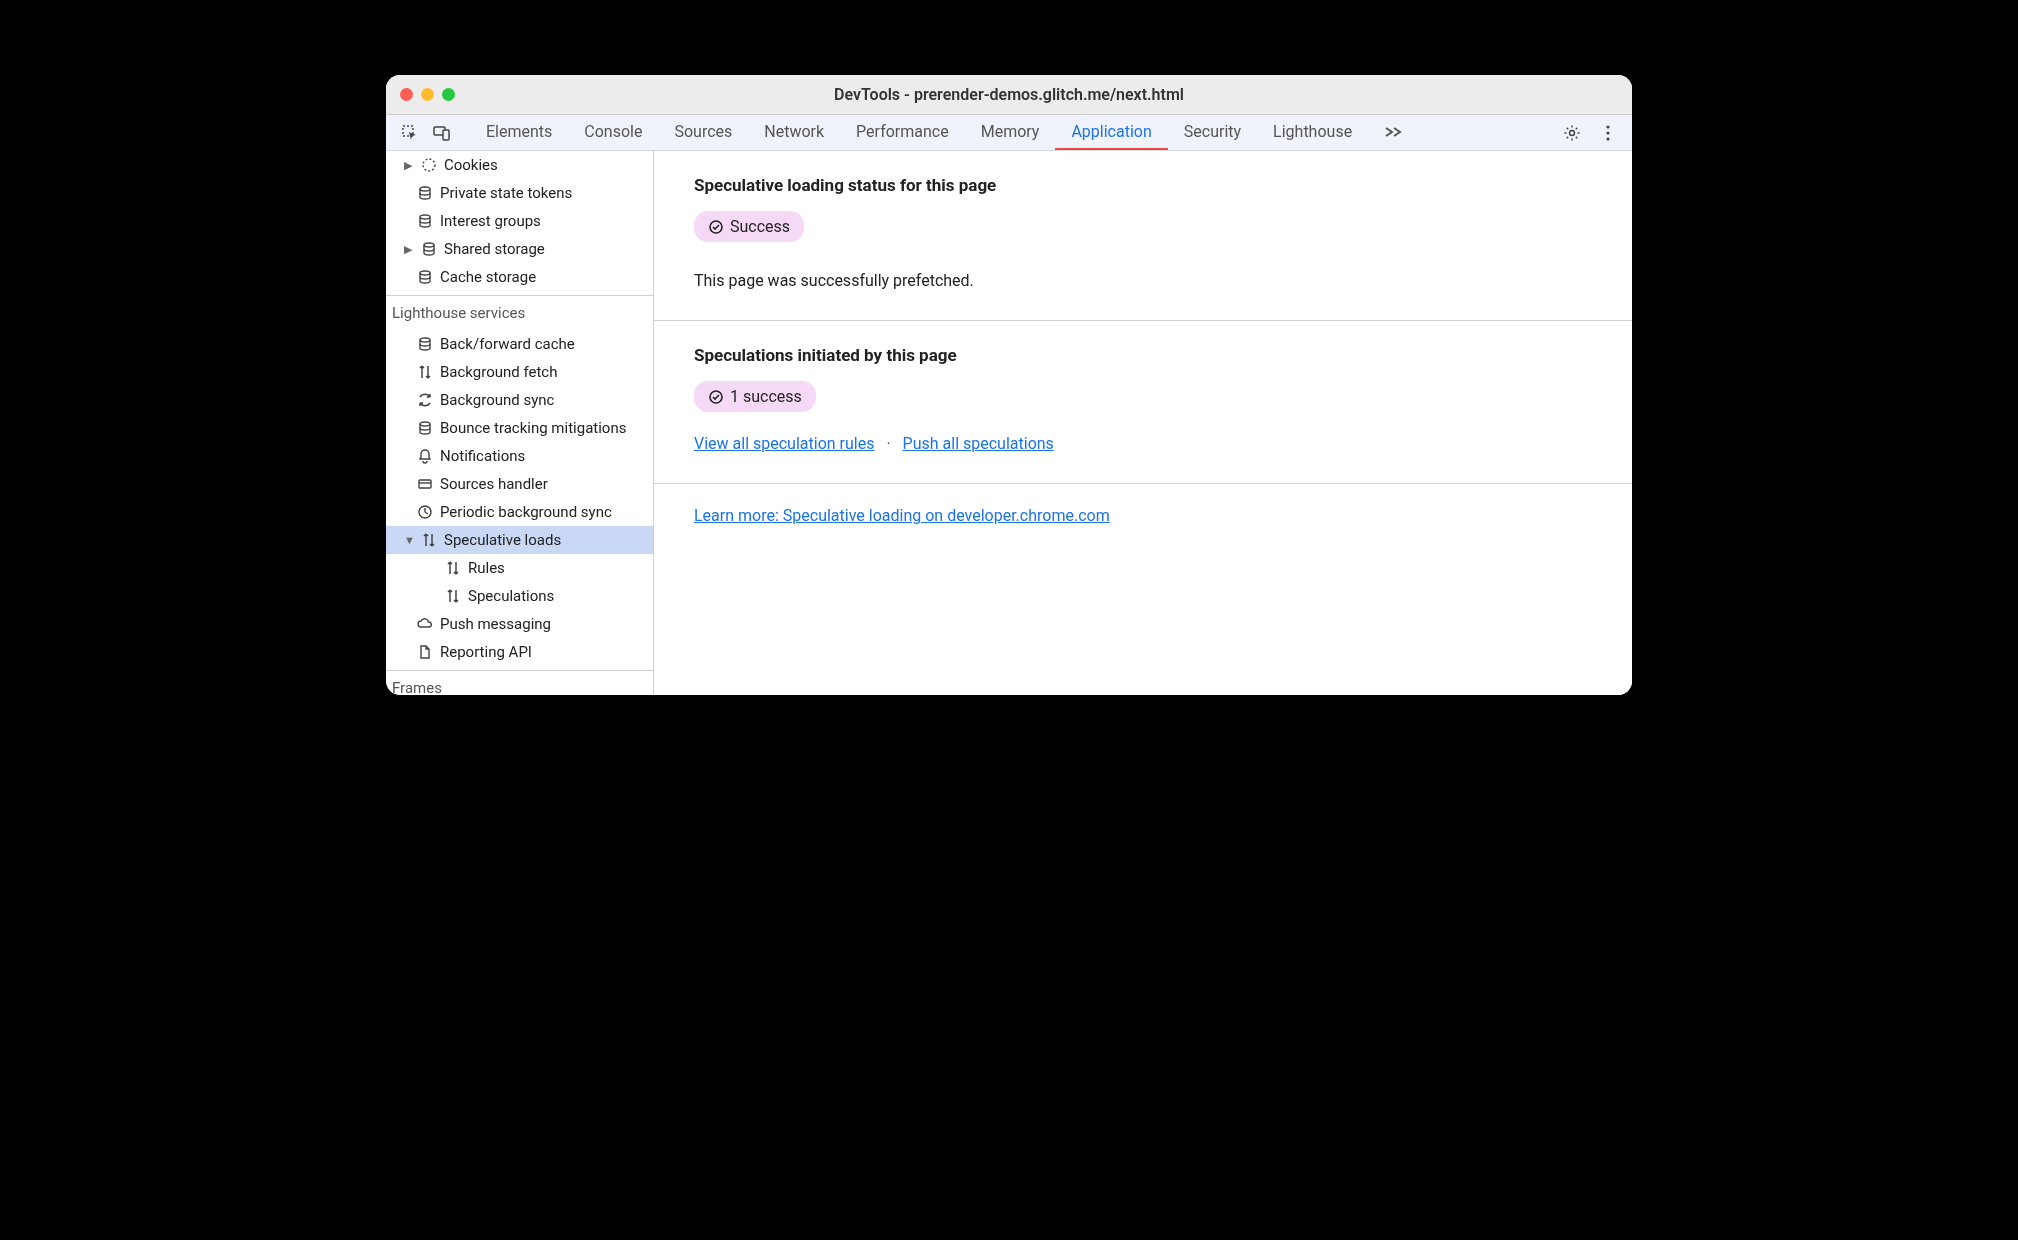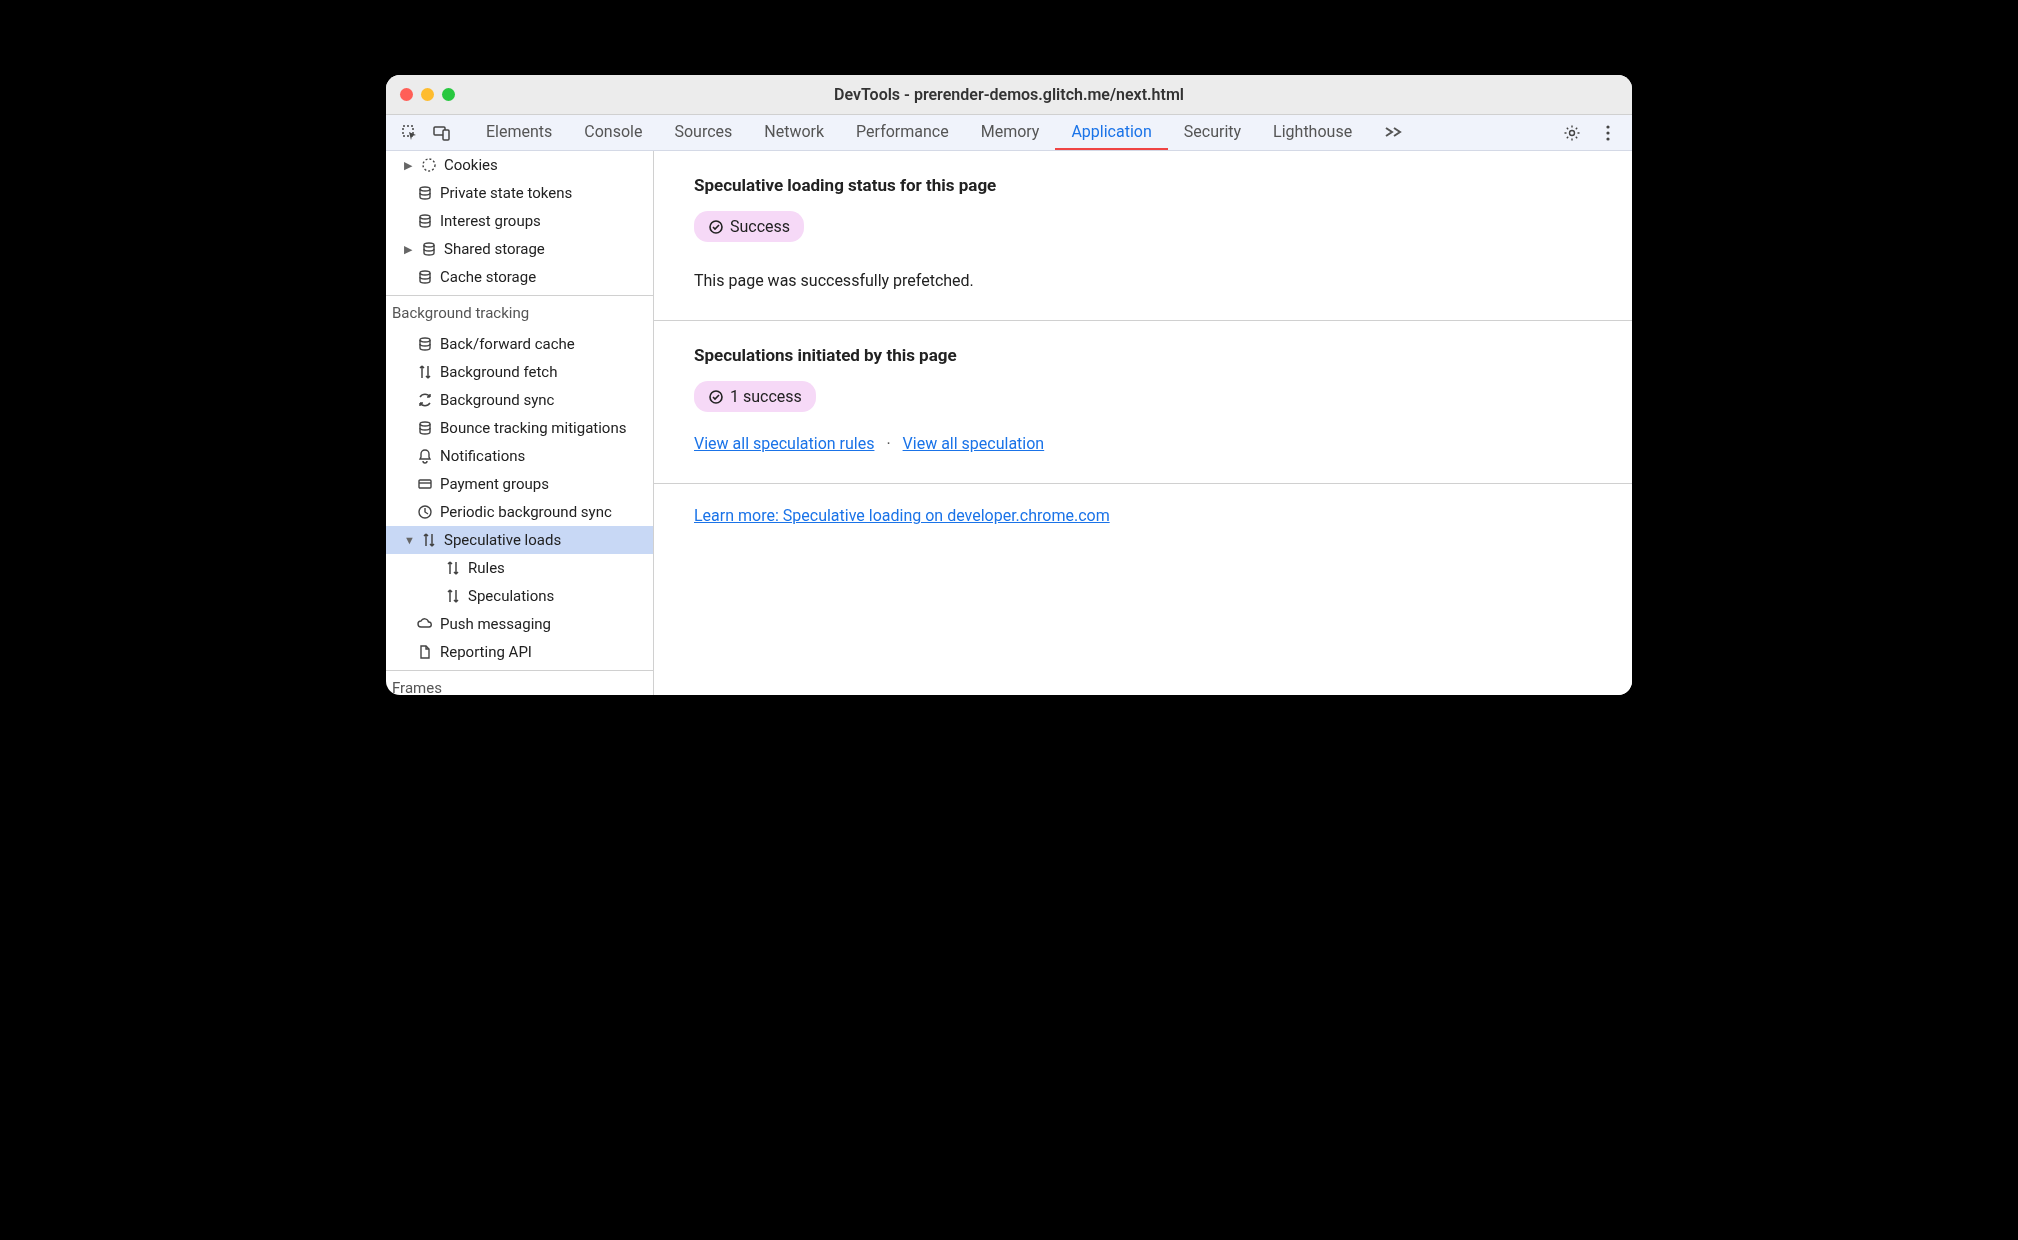--- a/index.html
+++ b/index.html
@@ -289,21 +289,21 @@
             <svg width="16" height="16" viewBox="0 0 16 16" fill="none" stroke="currentColor" stroke-width="1.4">
               <ellipse cx="8" cy="4" rx="5" ry="2"></ellipse>
               <path d="M3 4v8c0 1.1 2.2 2 5 2s5-.9 5-2V4"></path>
               <path d="M3 8c0 1.1 2.2 2 5 2s5-.9 5-2"></path>
             </svg>
           </span>
         <span>Cache storage</span>
       </div>
 
       <div class="sb-divider"></div>
-      <div class="sb-section-title">Background tracking</div>
+      <div class="sb-section-title">Lighthouse services</div>
 
       <div class="sb-row indent-1">
         <span class="sb-icon">
             <svg width="16" height="16" viewBox="0 0 16 16" fill="none" stroke="currentColor" stroke-width="1.4">
               <ellipse cx="8" cy="4" rx="5" ry="2"></ellipse>
               <path d="M3 4v8c0 1.1 2.2 2 5 2s5-.9 5-2V4"></path>
               <path d="M3 8c0 1.1 2.2 2 5 2s5-.9 5-2"></path>
             </svg>
           </span>
         <span>Back/forward cache</span>
@@ -342,21 +342,21 @@
           </span>
         <span>Notifications</span>
       </div>
       <div class="sb-row indent-1">
         <span class="sb-icon">
             <svg width="16" height="16" viewBox="0 0 16 16" fill="none" stroke="currentColor" stroke-width="1.4">
               <rect x="2" y="4" width="12" height="8" rx="1"></rect>
               <path d="M2 7h12"></path>
             </svg>
           </span>
-        <span>Payment groups</span>
+        <span>Sources handler</span>
       </div>
       <div class="sb-row indent-1">
         <span class="sb-icon">
             <svg width="16" height="16" viewBox="0 0 16 16" fill="none" stroke="currentColor" stroke-width="1.4">
               <circle cx="8" cy="8" r="6"></circle>
               <path d="M8 4v4l3 2"></path>
             </svg>
           </span>
         <span>Periodic background sync</span>
       </div>
@@ -435,21 +435,21 @@
         <span class="badge">
           <svg width="16" height="16" viewBox="0 0 16 16" fill="none" stroke="#222" stroke-width="1.6">
               <circle cx="8" cy="8" r="6"></circle>
               <path d="M5 8l2 2 4-4"></path>
             </svg>
           <span>1 success</span>
         </span>
         <div class="link-row">
           <a href="#">View all speculation rules</a>
           <span class="link-sep">·</span>
-          <a href="#">View all speculation</a>
+          <a href="#">Push all speculations</a>
         </div>
       </div>
 
       <div class="learn-link">
         <a href="#">Learn more: Speculative loading on developer.chrome.com</a>
       </div>
     </div>
   </div>
 </div>
 

